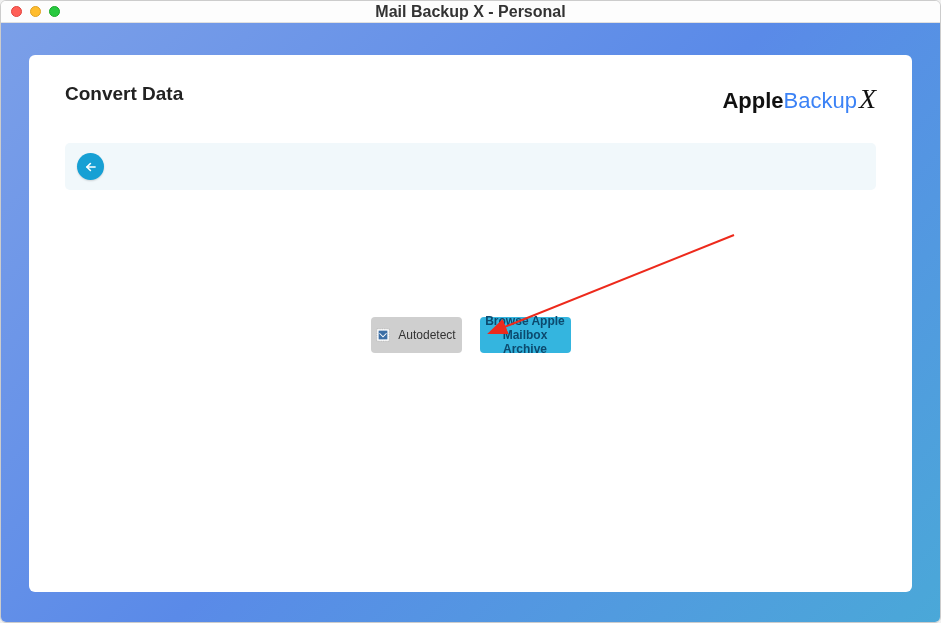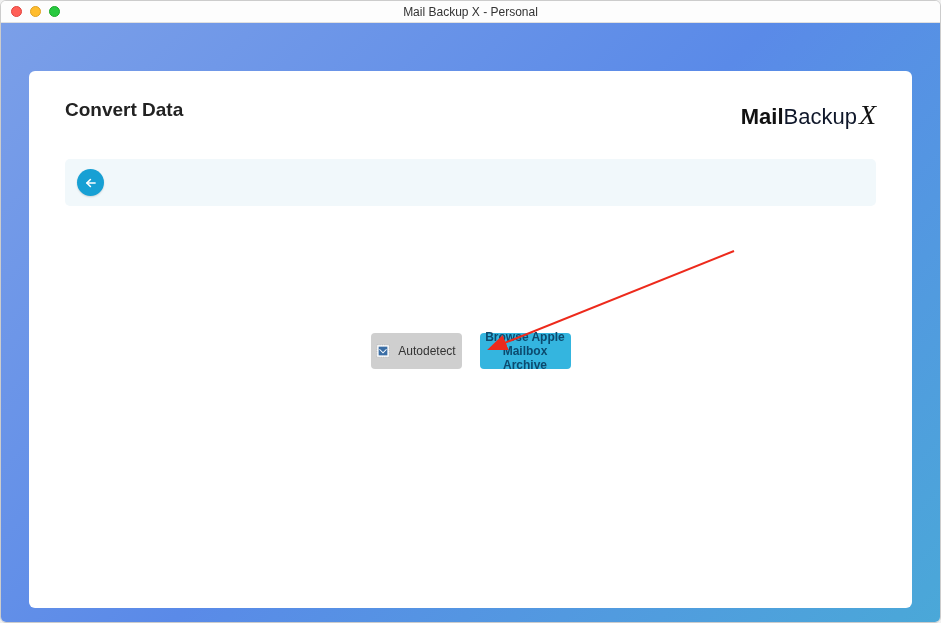--- a/index.html
+++ b/index.html
@@ -41,59 +41,58 @@
       border-radius: 50%;
     }
     .tl-red { background: #ff5f57; border: 0.5px solid #e0443e; }
     .tl-yellow { background: #ffbd2e; border: 0.5px solid #dea123; }
     .tl-green { background: #28c940; border: 0.5px solid #1aab29; }
     .window-title {
       position: absolute;
       left: 0;
       right: 0;
       text-align: center;
-      font-size: 12px;
-      font-weight: 400;
+      font-size: 16px;
+      font-weight: 700;
       color: #333;
       pointer-events: none;
     }
     .app-body {
       height: calc(623px - 22px);
       background: linear-gradient(135deg, #7b9fe8 0%, #5a8ae8 50%, #4aa8d8 100%);
       padding: 32px 28px;
     }
     .card {
       background: #fff;
       border-radius: 6px;
       width: 100%;
       height: 100%;
       padding: 28px 36px;
       position: relative;
-      margin-top: 16px;
     }
     .card-header {
       display: flex;
       justify-content: space-between;
       align-items: flex-start;
       margin-bottom: 28px;
     }
     .page-title {
       font-size: 19px;
       font-weight: 700;
       color: #222;
     }
     .logo {
       font-size: 22px;
       font-weight: 400;
       color: #222;
       display: flex;
       align-items: baseline;
     }
     .logo .mail { font-weight: 700; color: #111; }
-    .logo .backup { color: #0f172a; font-weight: 400; }
+    .logo .backup { color: #3b82f6; font-weight: 400; }
     .logo .x {
       font-family: cursive, "Brush Script MT", serif;
       color: #111;
       font-size: 28px;
       margin-left: 2px;
       font-style: italic;
       font-weight: 400;
     }
     .toolbar {
       background: #f1f8fb;
@@ -171,21 +170,21 @@
     </div>
     <div class="window-title">Mail Backup X - Personal</div>
   </div>
 
   <div class="app-body">
     <div class="card">
 
       <div class="card-header">
         <div class="page-title">Convert Data</div>
         <div class="logo">
-          <span class="mail">Mail</span>
+          <span class="mail">Apple</span>
             <span class="backup">Backup</span>
           <span class="x">X</span>
         </div>
       </div>
 
       <div class="toolbar">
         <button class="back-btn">
           <svg viewBox="0 0 24 24" fill="none" stroke="#fff" stroke-width="2.8" stroke-linecap="round" stroke-linejoin="round">
             <line x1="19" y1="12" x2="5" y2="12"></line>
             <polyline points="11 18 5 12 11 6"></polyline>

